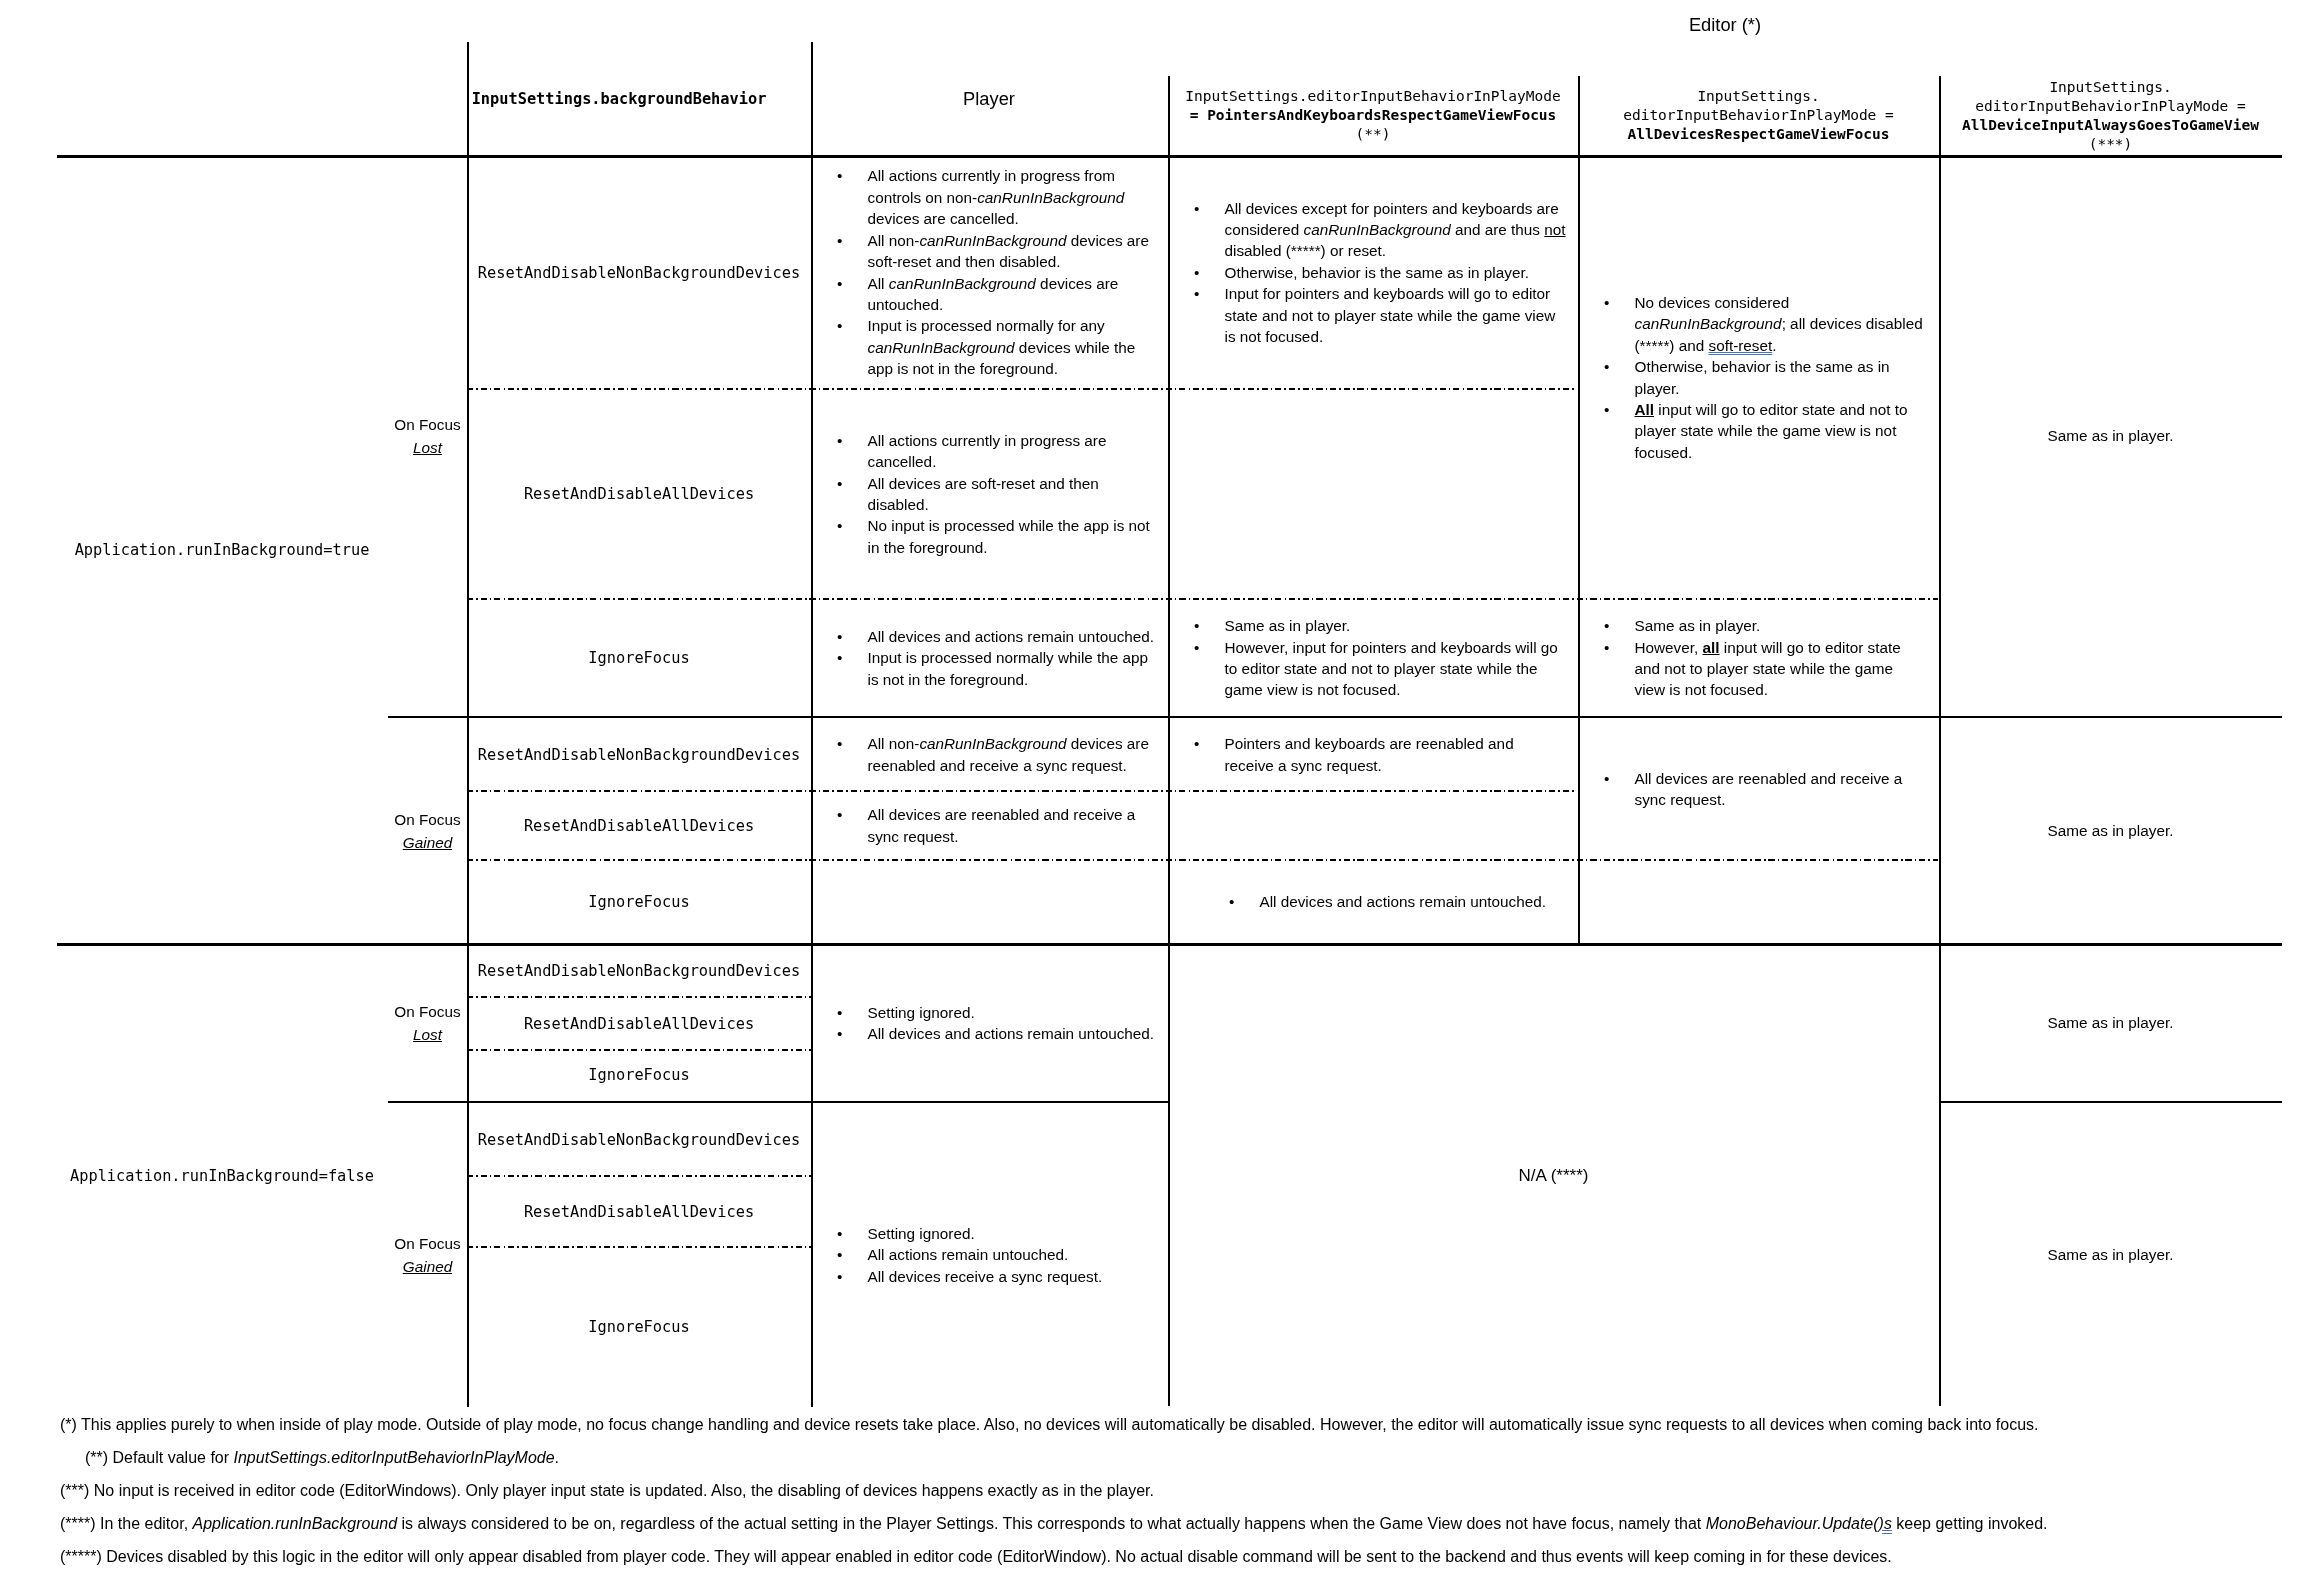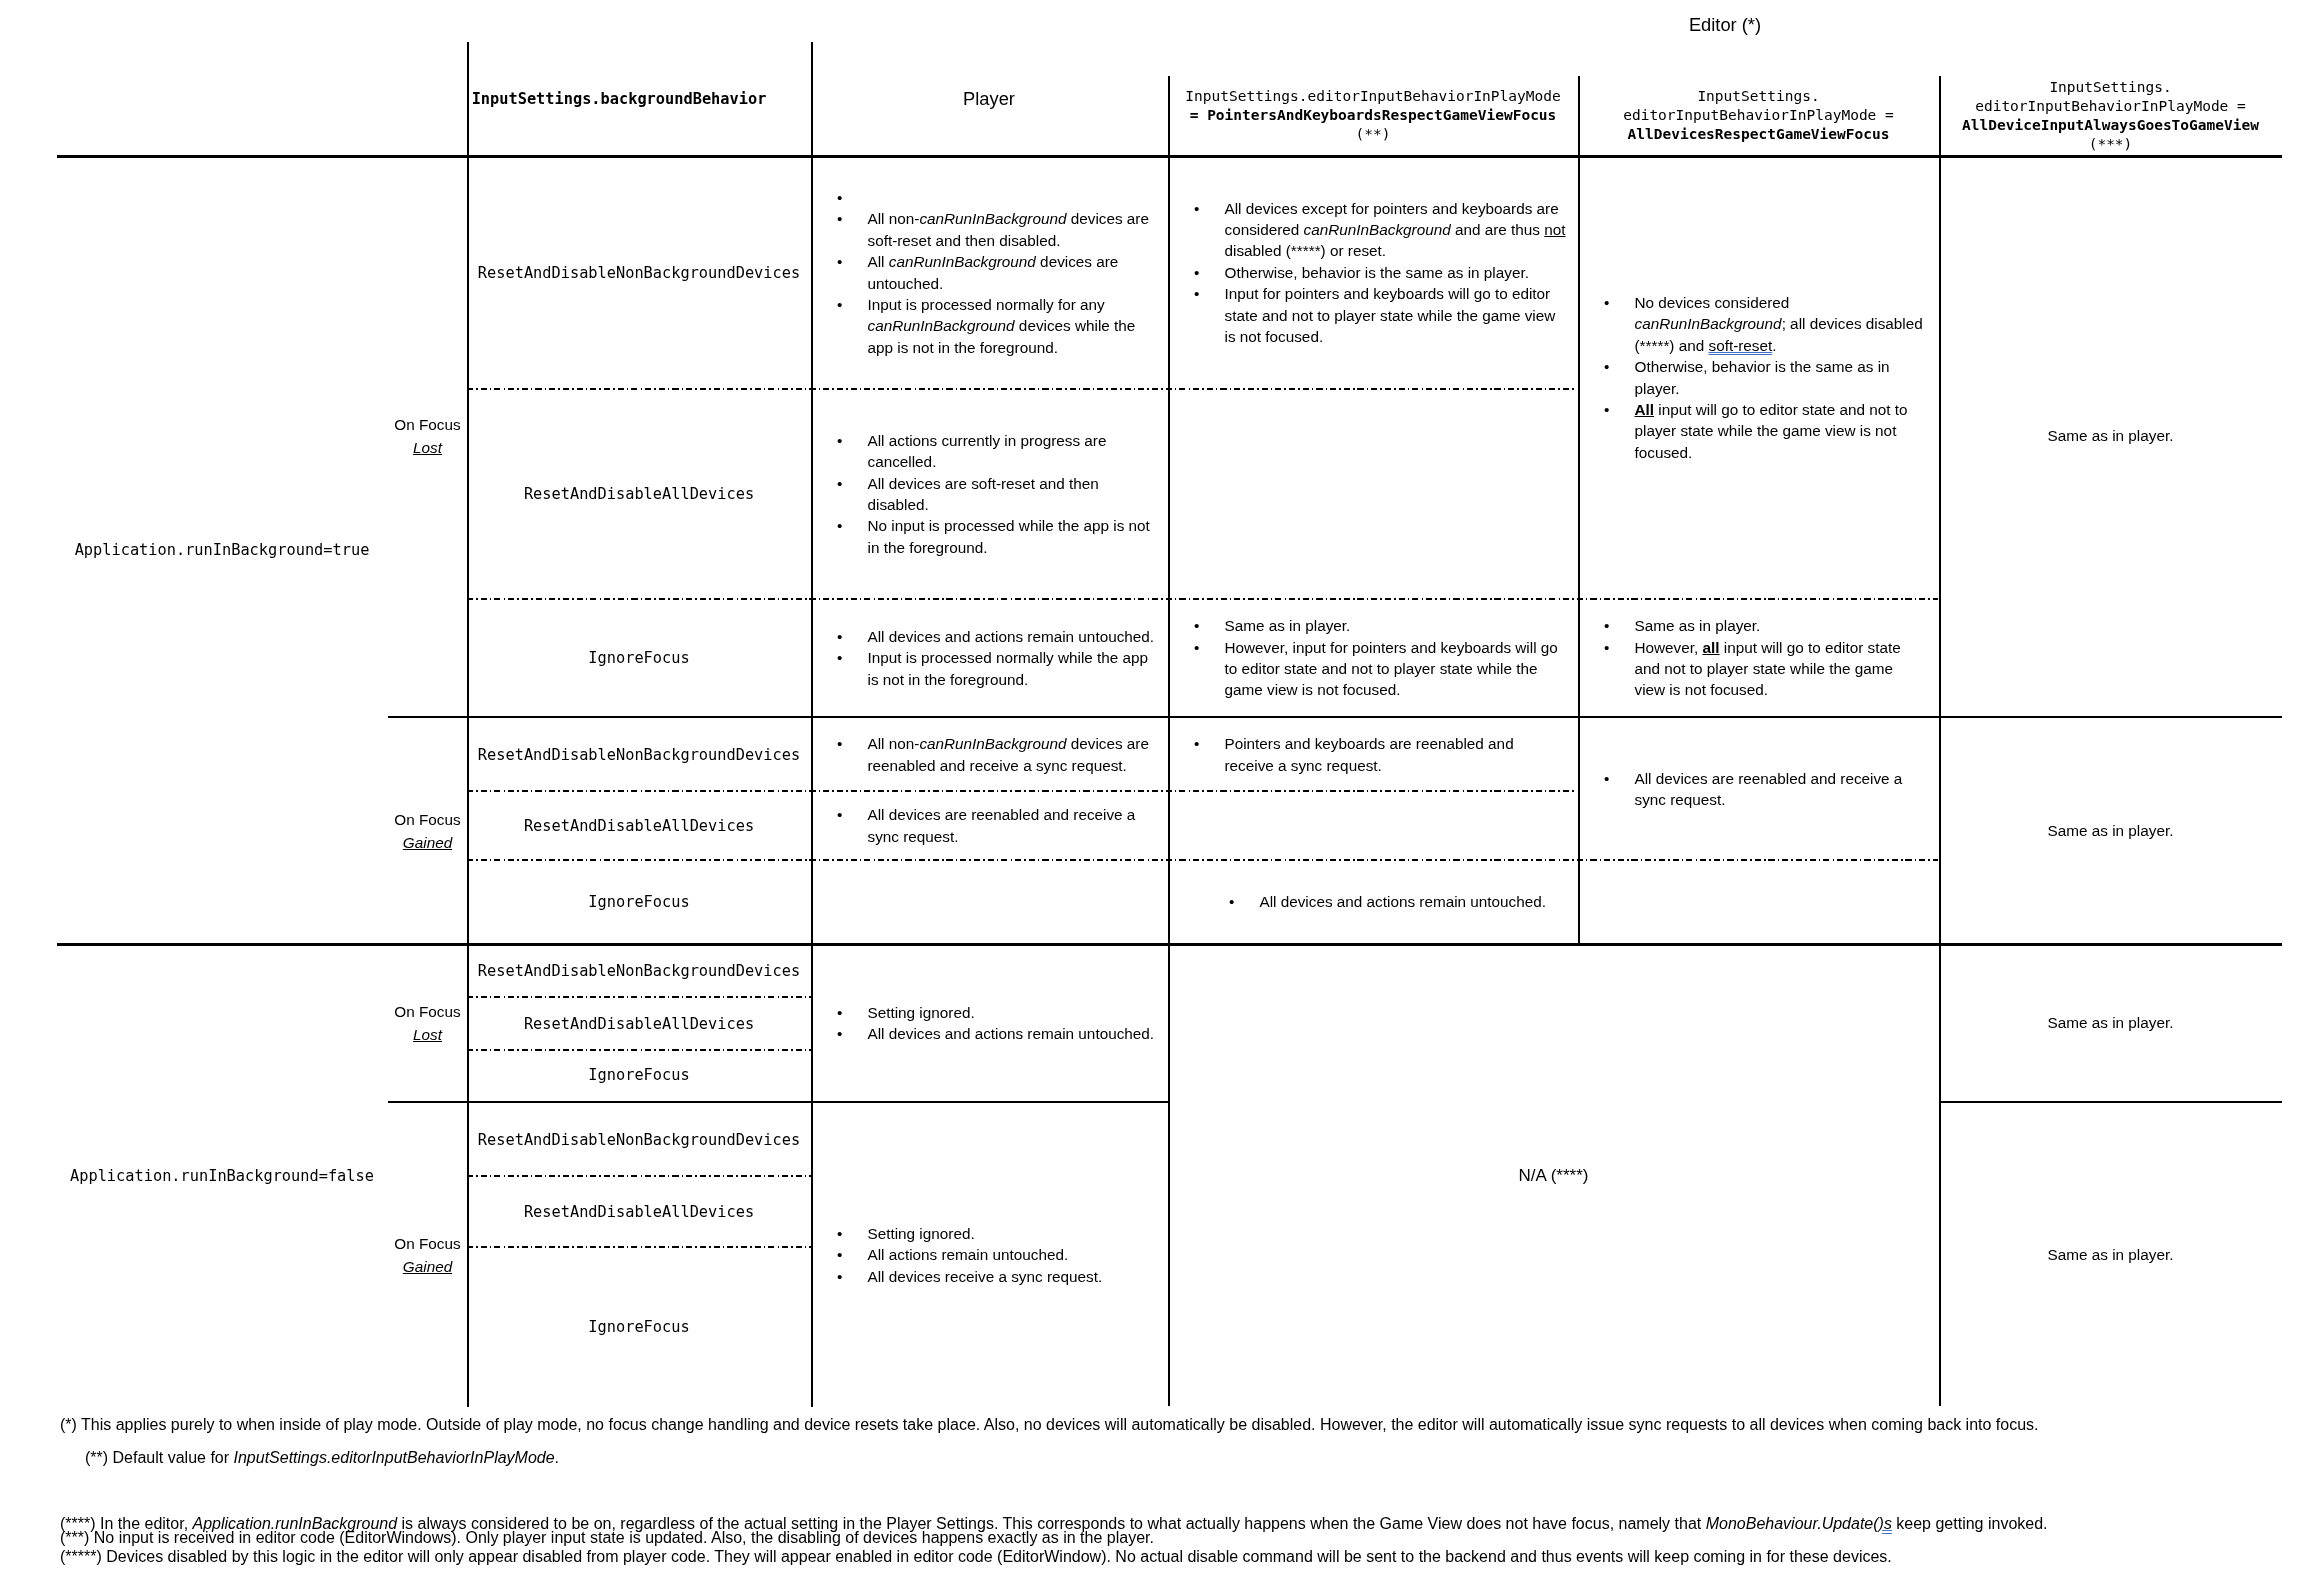--- a/index.html
+++ b/index.html
@@ -124,20 +124,21 @@
   <div class="cell center" style="left:467px;top:1176px;width:344px;height:71px;">
     <div class="mono">ResetAndDisableAllDevices</div>
   </div>
   <div class="cell center" style="left:467px;top:1247px;width:344px;height:160px;">
     <div class="mono">IgnoreFocus</div>
   </div>
 
   <div class="cell list" style="left:811px;top:156px;width:356px;height:233px;">
       <div class="li">
         <span class="dot">•</span>
+        <span class="tx">All actions currently in progress from controls on non-<span class="f-i">canRunInBackground</span> devices are cancelled.</span>
       </div>
       <div class="li">
         <span class="dot">•</span>
         <span class="tx">All non-<span class="f-i">canRunInBackground</span> devices are soft-reset and then disabled.</span>
       </div>
       <div class="li">
         <span class="dot">•</span>
         <span class="tx">All <span class="f-i">canRunInBackground</span> devices are untouched.</span>
       </div>
       <div class="li">
@@ -308,18 +309,18 @@
   <div class="dash" style="left:467px;top:598px;width:1471px;"></div>
   <div class="dash" style="left:467px;top:790px;width:1110px;"></div>
   <div class="dash" style="left:467px;top:859px;width:1471px;"></div>
   <div class="dash" style="left:467px;top:996px;width:344px;"></div>
   <div class="dash" style="left:467px;top:1049px;width:344px;"></div>
   <div class="dash" style="left:467px;top:1175px;width:344px;"></div>
   <div class="dash" style="left:467px;top:1246px;width:344px;"></div>
 
   <div class="note" style="top:1416px;">(*) This applies purely to when inside of play mode. Outside of play mode, no focus change handling and device resets take place. Also, no devices will automatically be disabled. However, the editor will automatically issue sync requests to all devices when coming back into focus.</div>
   <div class="note" style="top:1449px;margin-left:25px;">(**) Default value for <span class="f-i">InputSettings.editorInputBehaviorInPlayMode</span>.</div>
-  <div class="note" style="top:1482px;margin-top:47px;">(***) No input is received in editor code (EditorWindows). Only player input state is updated. Also, the disabling of devices happens exactly as in the player.</div>
+  <div class="note" style="top:1482px;">(***) No input is received in editor code (EditorWindows). Only player input state is updated. Also, the disabling of devices happens exactly as in the player.</div>
   <div class="note" style="top:1515px;">(****) In the editor, <span class="f-i">Application.runInBackground</span> is always considered to be on, regardless of the actual setting in the Player Settings. This corresponds to what actually happens when the Game View does not have focus, namely that <span class="f-i">MonoBehaviour.Update(</span><span class="f-dui">)s</span> keep getting invoked.</div>
   <div class="note" style="top:1548px;">(*****) Devices disabled by this logic in the editor will only appear disabled from player code. They will appear enabled in editor code (EditorWindow). No actual disable command will be sent to the backend and thus events will keep coming in for these devices.</div>
 
 </div>
 
 
 </body></html>

